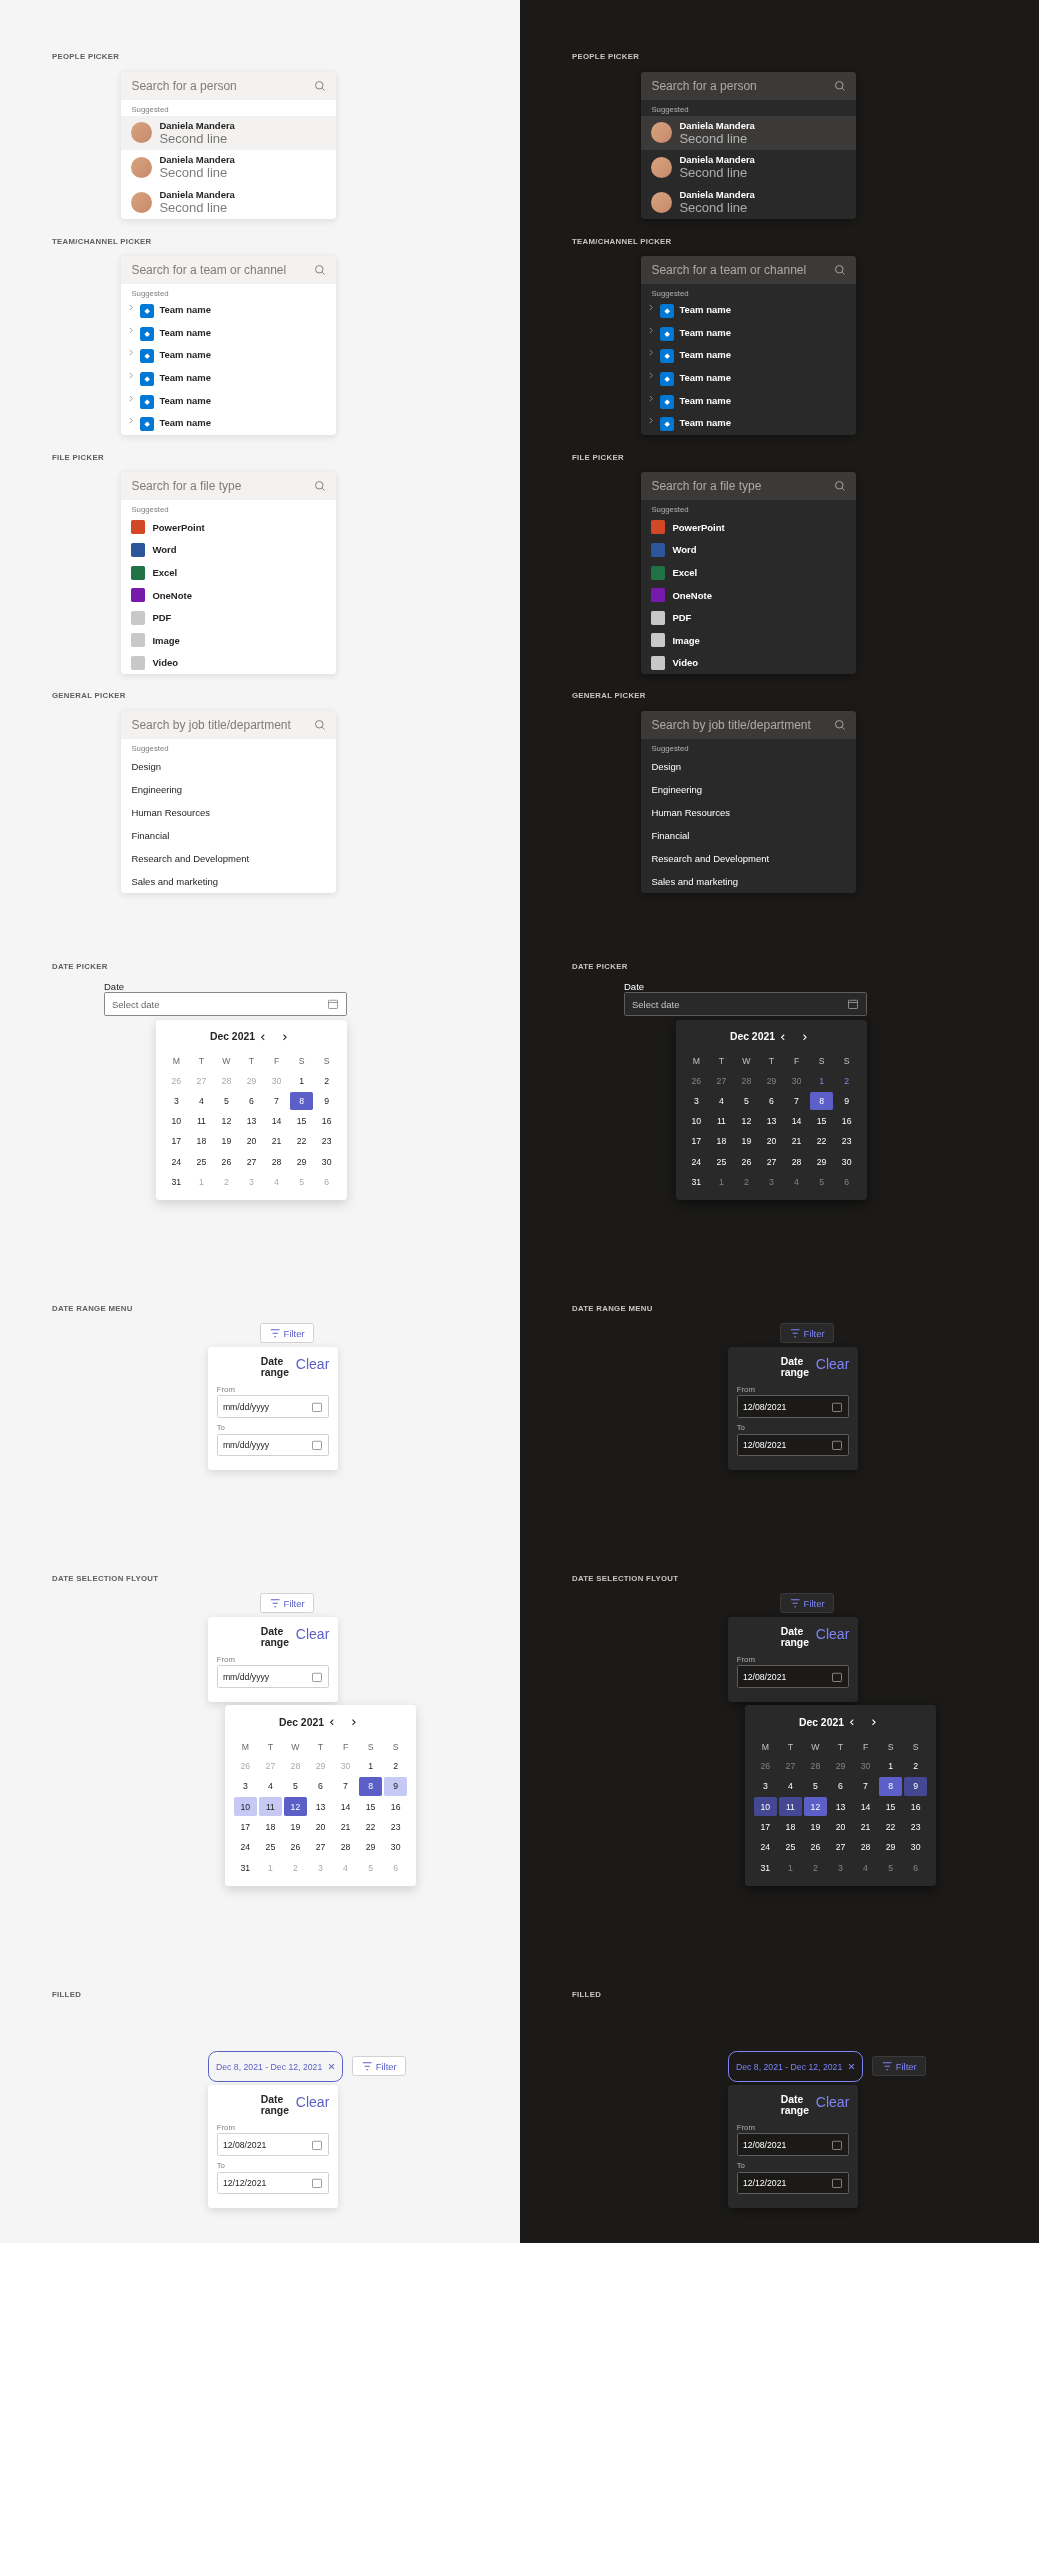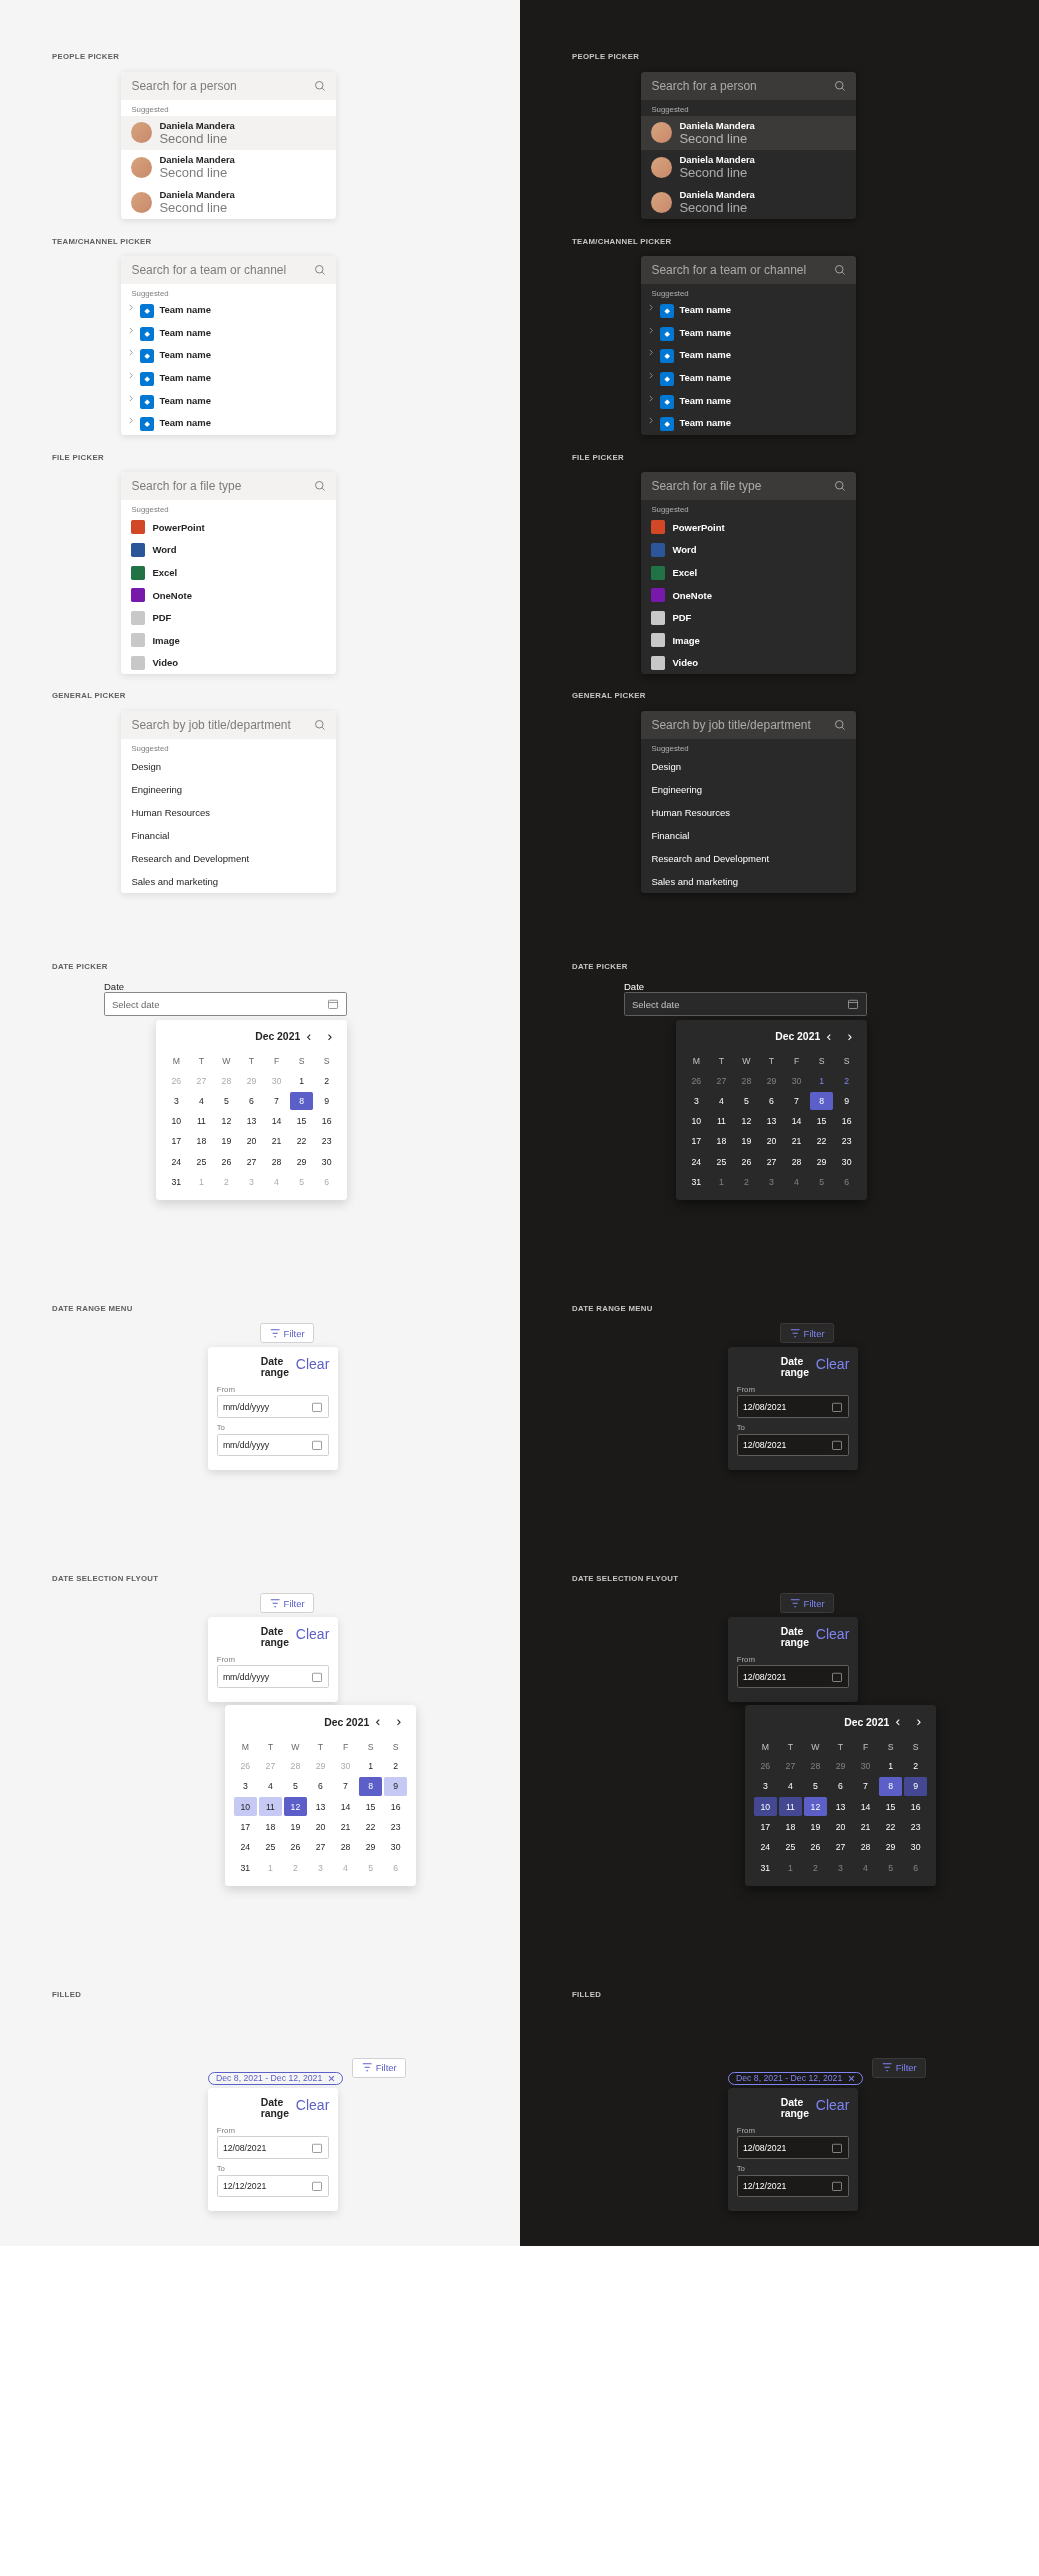--- a/index.html
+++ b/index.html
@@ -43,21 +43,21 @@
 .field-label { font-size: 9.5px; margin-bottom: 0; display: block; }
 .date-input-wrap { margin-left: 52px; width: 243px; }
 .date-input { display: flex; align-items: center; justify-content: space-between; height: 24px; padding: 0 7px; border-radius: 1.7px; font-size: 9.5px; }
 .light .date-input { border: 0.9px solid #8a8886; background: #fff; }
 .dark .date-input { border: 0.9px solid #605e5c; background: #292929; }
 .date-input span { opacity: 0.7; }
 .cal-icon { width: 12px; height: 12px; opacity: 0.6; }
 .calendar { width: 191px; margin-top: 3.5px; margin-left: 104px; border-radius: 3.5px; padding: 8.7px; }
 .light .calendar { background: #fff; box-shadow: 0 3.5px 10.4px rgba(0,0,0,0.15); }
 .dark .calendar { background: #292929; box-shadow: 0 3.5px 10.4px rgba(0,0,0,0.5); }
-.cal-header { display: flex; align-items: center; justify-content: flex-end; margin-bottom: 7px; }
+.cal-header { display: flex; align-items: center; justify-content: center; margin-bottom: 7px; }
 .cal-title { font-size: 10.4px; font-weight: 600; }
 .cal-nav { display: flex; gap: 3.5px; }
 .cal-nav-btn { width: 17.3px; height: 17.3px; display: flex; align-items: center; justify-content: center; cursor: pointer; border-radius: 1.7px; }
 .cal-grid { display: grid; grid-template-columns: repeat(7, 1fr); gap: 1.7px; }
 .cal-dow { text-align: center; font-size: 8.7px; opacity: 0.7; padding: 3.5px 0; }
 .cal-day { text-align: center; font-size: 8.7px; padding: 4.3px 0; border-radius: 1.7px; cursor: pointer; }
 .cal-day.outside { opacity: 0.4; }
 .cal-day.today { background: #5b5fc7; color: #fff; }
 .cal-day.inrange { background: #c7c9f5; }
 .dark .cal-day.inrange { background: #444791; }
@@ -72,21 +72,21 @@
 .light .range-menu { background: #fff; box-shadow: 0 2.6px 8.7px rgba(0,0,0,0.12); }
 .dark .range-menu { background: #292929; box-shadow: 0 2.6px 8.7px rgba(0,0,0,0.4); }
 .range-header { display: flex; justify-content: flex-end; margin-bottom: 7px; margin-left: 44px; }
 .range-title { font-size: 10.4px; font-weight: 600; }
 .clear-link { font-size: 14px; color: #5b5fc7; cursor: pointer; }
 .dark .clear-link { color: #7f85f5; }
 .mini-label { font-size: 7.8px; opacity: 0.6; margin-bottom: 1.7px; display: block; }
 .mini-input { display: flex; align-items: center; justify-content: space-between; height: 22.5px; padding: 0 5.2px; border-radius: 1.7px; font-size: 8.7px; margin-bottom: 5.2px; }
 .light .mini-input { border: 0.9px solid #d1d1d1; }
 .dark .mini-input { border: 0.9px solid #605e5c; background: #1b1a19; }
-.pill { display: inline-flex; align-items: flex-start; gap: 5.2px; padding: 0 7px; border-radius: 8.7px; font-size: 8.7px; margin-top: 21px; }
+.pill { display: inline-flex; align-items: flex-end; gap: 5.2px; padding: 9px 7px; border-radius: 8.7px; font-size: 8.7px; }
 .light .pill { border: 0.9px solid #5b5fc7; color: #5b5fc7; }
 .dark .pill { border: 0.9px solid #7f85f5; color: #7f85f5; }
 .pill-x { cursor: pointer; font-size: 9.5px; }
 .filled-row { display: flex; gap: 8.7px; align-items: center; margin-left: 156px; margin-top: 52px; }
 </style>
 </head>
 <body>
 
 <div class="canvas">
 

